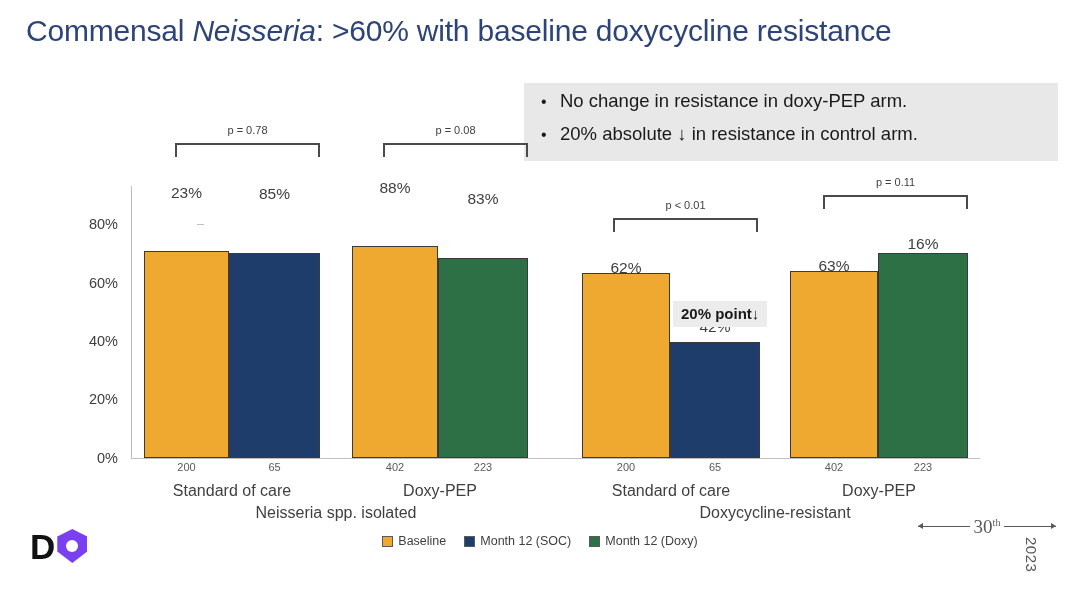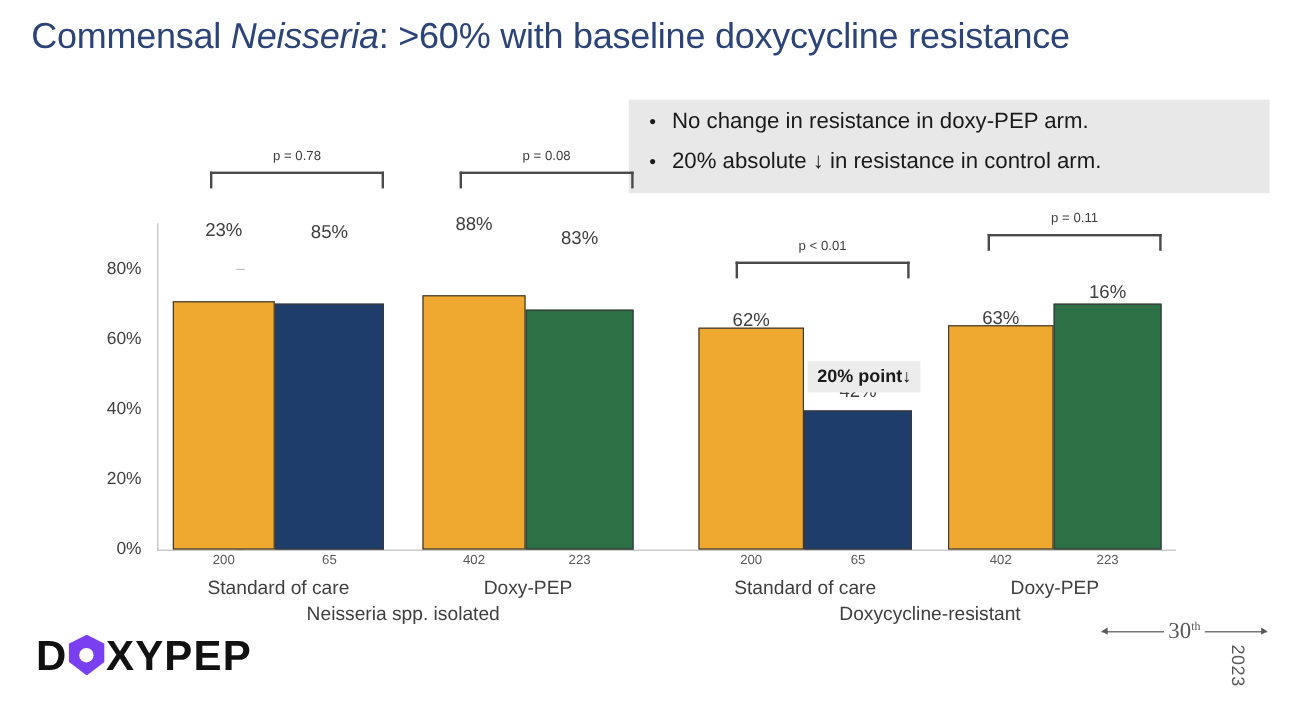--- a/index.html
+++ b/index.html
@@ -371,29 +371,42 @@
     <div class="plabel" style="left:823px; width:145px; top:176px;">p = 0.11</div>
 
     <div class="group-label" style="left:144px; width:176px; top:482px;">Standard of care</div>
     <div class="group-label" style="left:352px; width:176px; top:482px;">Doxy-PEP</div>
     <div class="group-label" style="left:582px; width:178px; top:482px;">Standard of care</div>
     <div class="group-label" style="left:790px; width:178px; top:482px;">Doxy-PEP</div>
 
     <div class="panel-label" style="left:582px; width:386px; top:504px;">Doxycycline-resistant</div>
     <div class="panel-label" style="left:144px; width:384px; top:504px;">Neisseria spp. isolated</div>
 
+    <div id="legend">
+      <div class="legend-item">
+        <span class="legend-swatch" style="background:#efa930"></span>
+        <span class="legend-text">Baseline</span>
+      </div>
+      <div class="legend-item">
+        <span class="legend-swatch" style="background:#1f3d6b"></span>
+        <span class="legend-text">Month 12 (SOC)</span>
+      </div>
+      <div class="legend-item">
+        <span class="legend-swatch" style="background:#2d7045"></span>
+        <span class="legend-text">Month 12 (Doxy)</span>
+      </div>
+    </div>
   </div>
 
   <div id="doxypep-logo">
     <span class="lg-text">D</span>
     <span id="doxypep-shield">
       <span class="hex"></span>
       <span class="dot"></span>
     </span>
-    <span class="lg-text">XYPEP</span>
   </div>
 
   <div id="croi-logo">
     <div id="croi-30-row">
       <span class="arrow-line left"></span>
       <span id="croi-30"><span>30</span><sup>th</sup></span>
       <span class="arrow-line right"></span>
     </div>
     <div id="croi-year">2023</div>
   </div>

